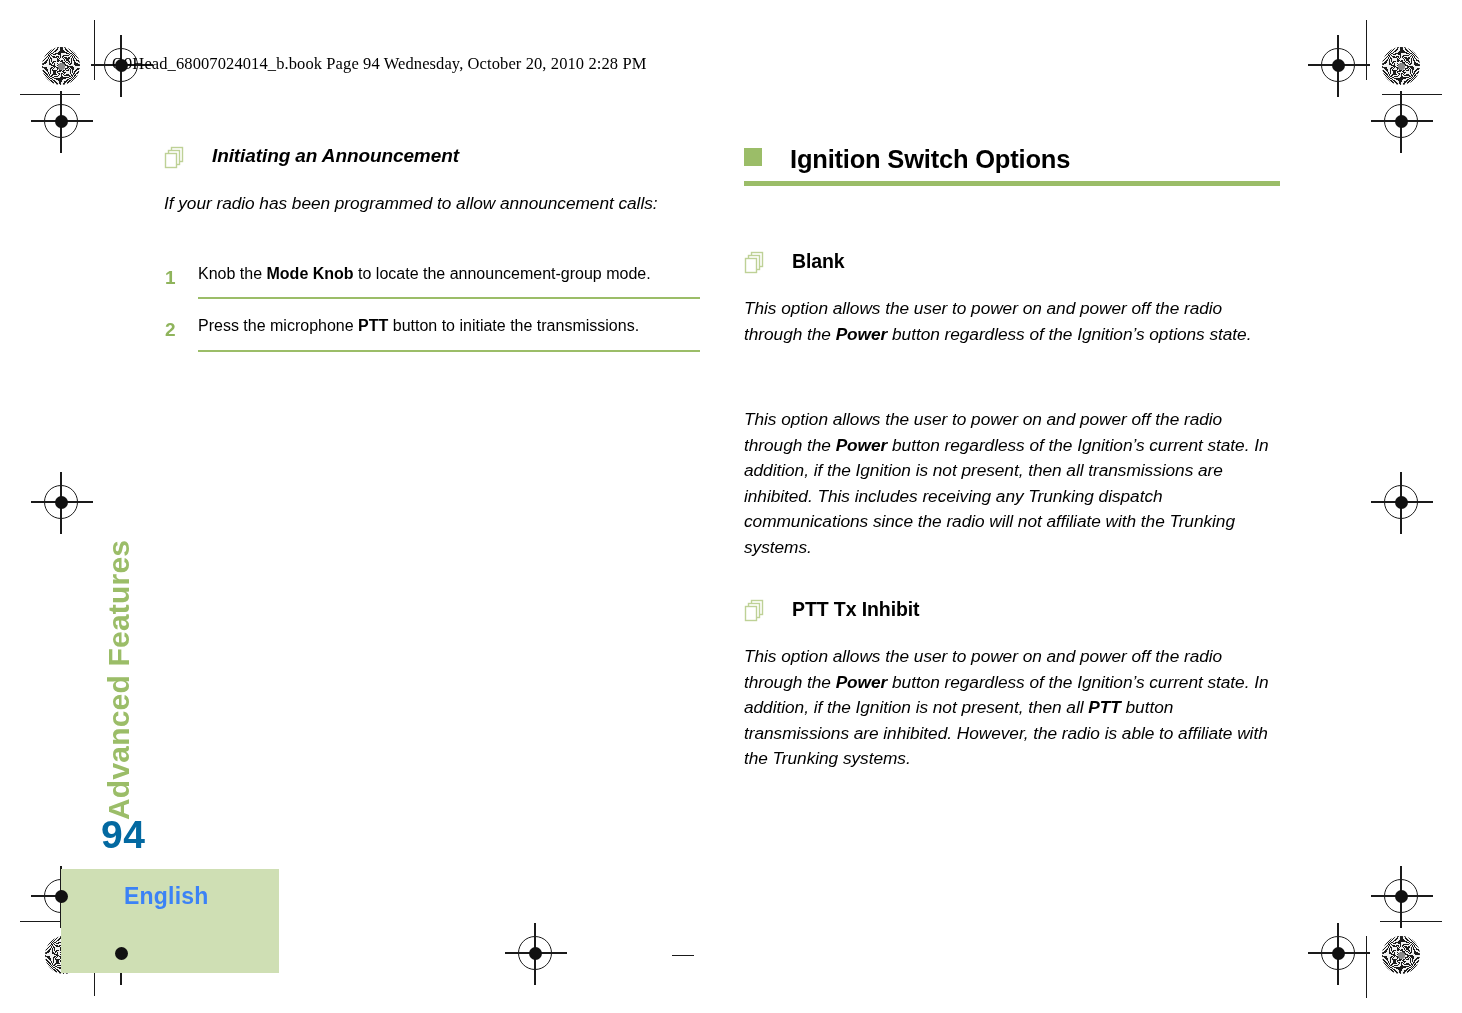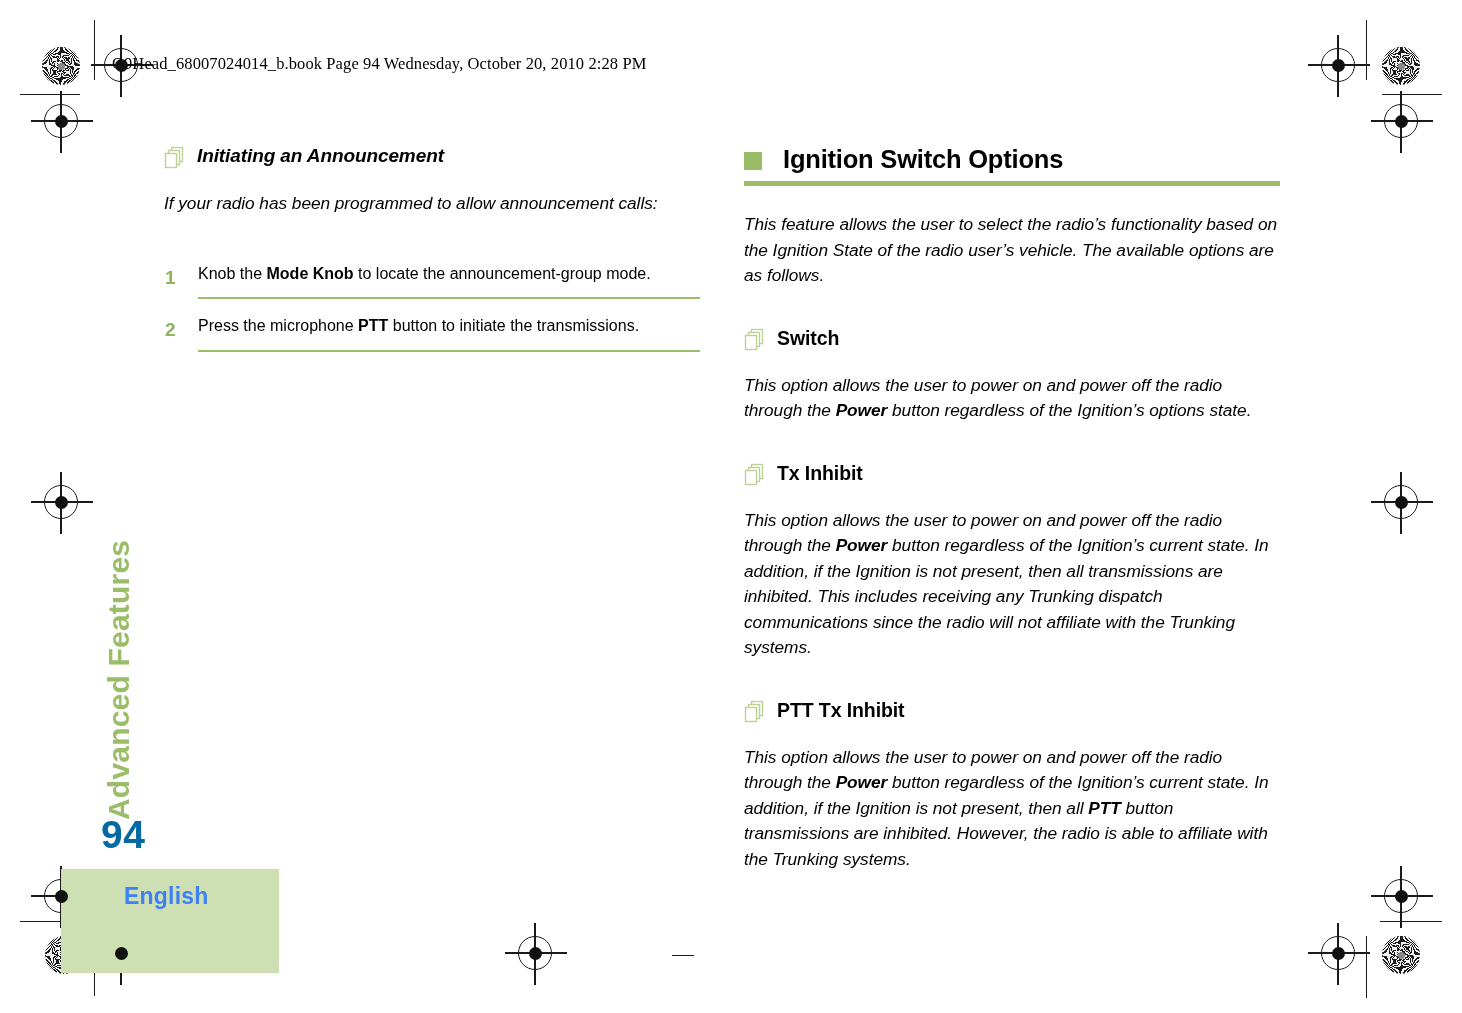--- a/index.html
+++ b/index.html
@@ -147,22 +147,21 @@
     position: absolute;
     top: 145px;
     width: 536px;
   }
   .col-left  { left: 164px; }
   .col-right { left: 744px; }
 
   
   .h1-row {
     display: flex;
-    align-items: center;
-    gap: 21px;
+    gap: 28px;
     margin: 0;
   }
   .h1-square {
     width: 18px;
     height: 18px;
     background: #9bbd68;
     flex: 0 0 18px;
     margin-top: 3px;
   }
   .h1-text {
@@ -174,21 +173,21 @@
   .h1-rule {
     margin-top: 8px;
     height: 5px;
     background: #9bbd68;
     width: 100%;
   }
 
   .h2-row {
     display: flex;
     align-items: flex-start;
-    gap: 12px;
+    gap: 27px;
   }
   .pages-icon {
     flex: 0 0 21px;
     width: 21px;
     height: 24px;
     position: relative;
     top: 1px;
   }
   .h2-text {
     font-size: 19.5px;
@@ -349,52 +348,41 @@
   <div>
     <div class="h1-row">
       <span class="h1-square"></span>
       <span class="h1-text">Ignition Switch Options</span>
     </div>
     <div class="h1-rule"></div>
   </div>
 
   <div class="sp-26"></div>
 
-  <p class="body">This feature allows the user to select the radio’s functionality based on the Ignition State of the radio user’s vehicle. The available options are as follows.</p>
 
   <div class="sp-38"></div>
 
   <div>
     <div class="h2-row">
       <span class="pages-icon">
         <svg width="21" height="24" viewBox="0 0 21 24">
           <rect x="7.5" y="1.5" width="11" height="14" fill="#ffffff" stroke="#bed196" stroke-width="1.4"></rect>
           <rect x="4.5" y="4.5" width="11" height="14" fill="#ffffff" stroke="#bed196" stroke-width="1.4"></rect>
           <rect x="1.5" y="7.5" width="11" height="14" fill="#ffffff" stroke="#bed196" stroke-width="1.4"></rect>
         </svg>
       </span>
-      <span class="h2-text">Switch</span>
+      <span class="h2-text">Blank</span>
     </div>
     <div class="sp-22"></div>
     <p class="body"><span>This option allows the user to power on and power off the radio through the </span><b>Power</b><span> button regardless of the Ignition’s options state.</span></p>
   </div>
 
   <div class="sp-38"></div>
 
   <div>
-    <div class="h2-row">
-      <span class="pages-icon">
-        <svg width="21" height="24" viewBox="0 0 21 24">
-          <rect x="7.5" y="1.5" width="11" height="14" fill="#ffffff" stroke="#bed196" stroke-width="1.4"></rect>
-          <rect x="4.5" y="4.5" width="11" height="14" fill="#ffffff" stroke="#bed196" stroke-width="1.4"></rect>
-          <rect x="1.5" y="7.5" width="11" height="14" fill="#ffffff" stroke="#bed196" stroke-width="1.4"></rect>
-        </svg>
-      </span>
-      <span class="h2-text">Tx Inhibit</span>
-    </div>
     <div class="sp-22"></div>
     <p class="body"><span>This option allows the user to power on and power off the radio through the </span><b>Power</b><span> button regardless of the Ignition’s current state. In addition, if the Ignition is not present, then all transmissions are inhibited. This includes receiving any Trunking dispatch communications since the radio will not affiliate with the Trunking systems.</span></p>
   </div>
 
   <div class="sp-38"></div>
 
   <div>
     <div class="h2-row">
       <span class="pages-icon">
         <svg width="21" height="24" viewBox="0 0 21 24">

